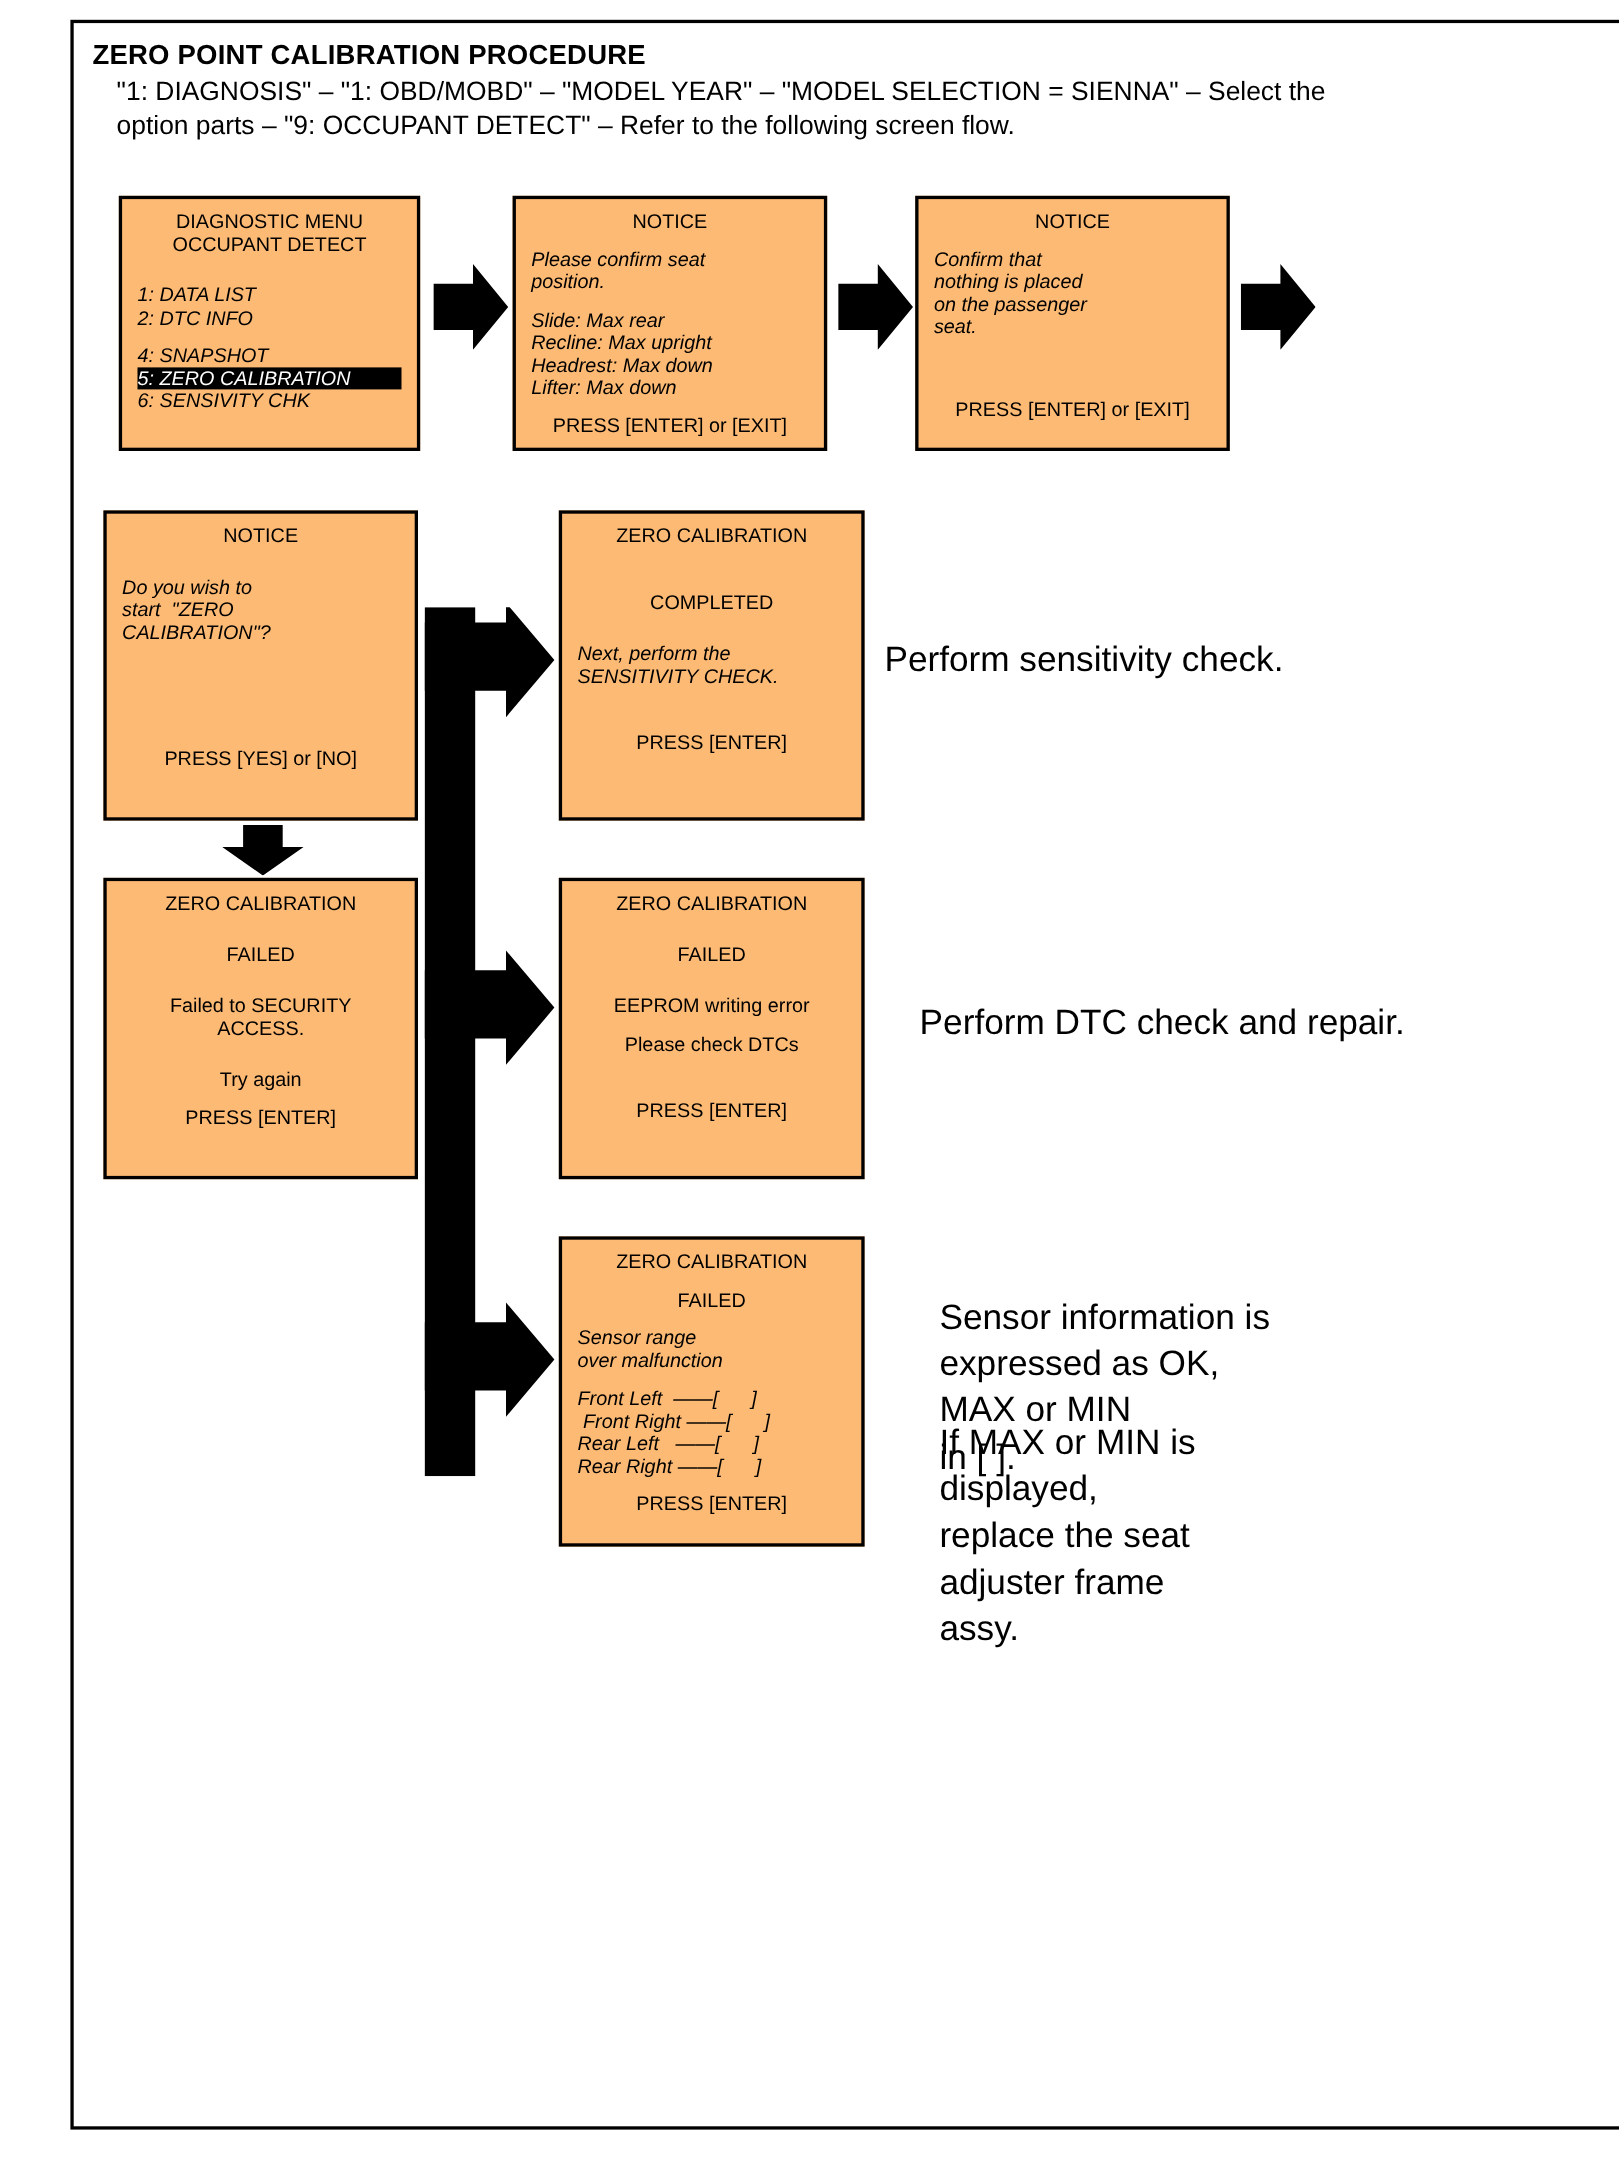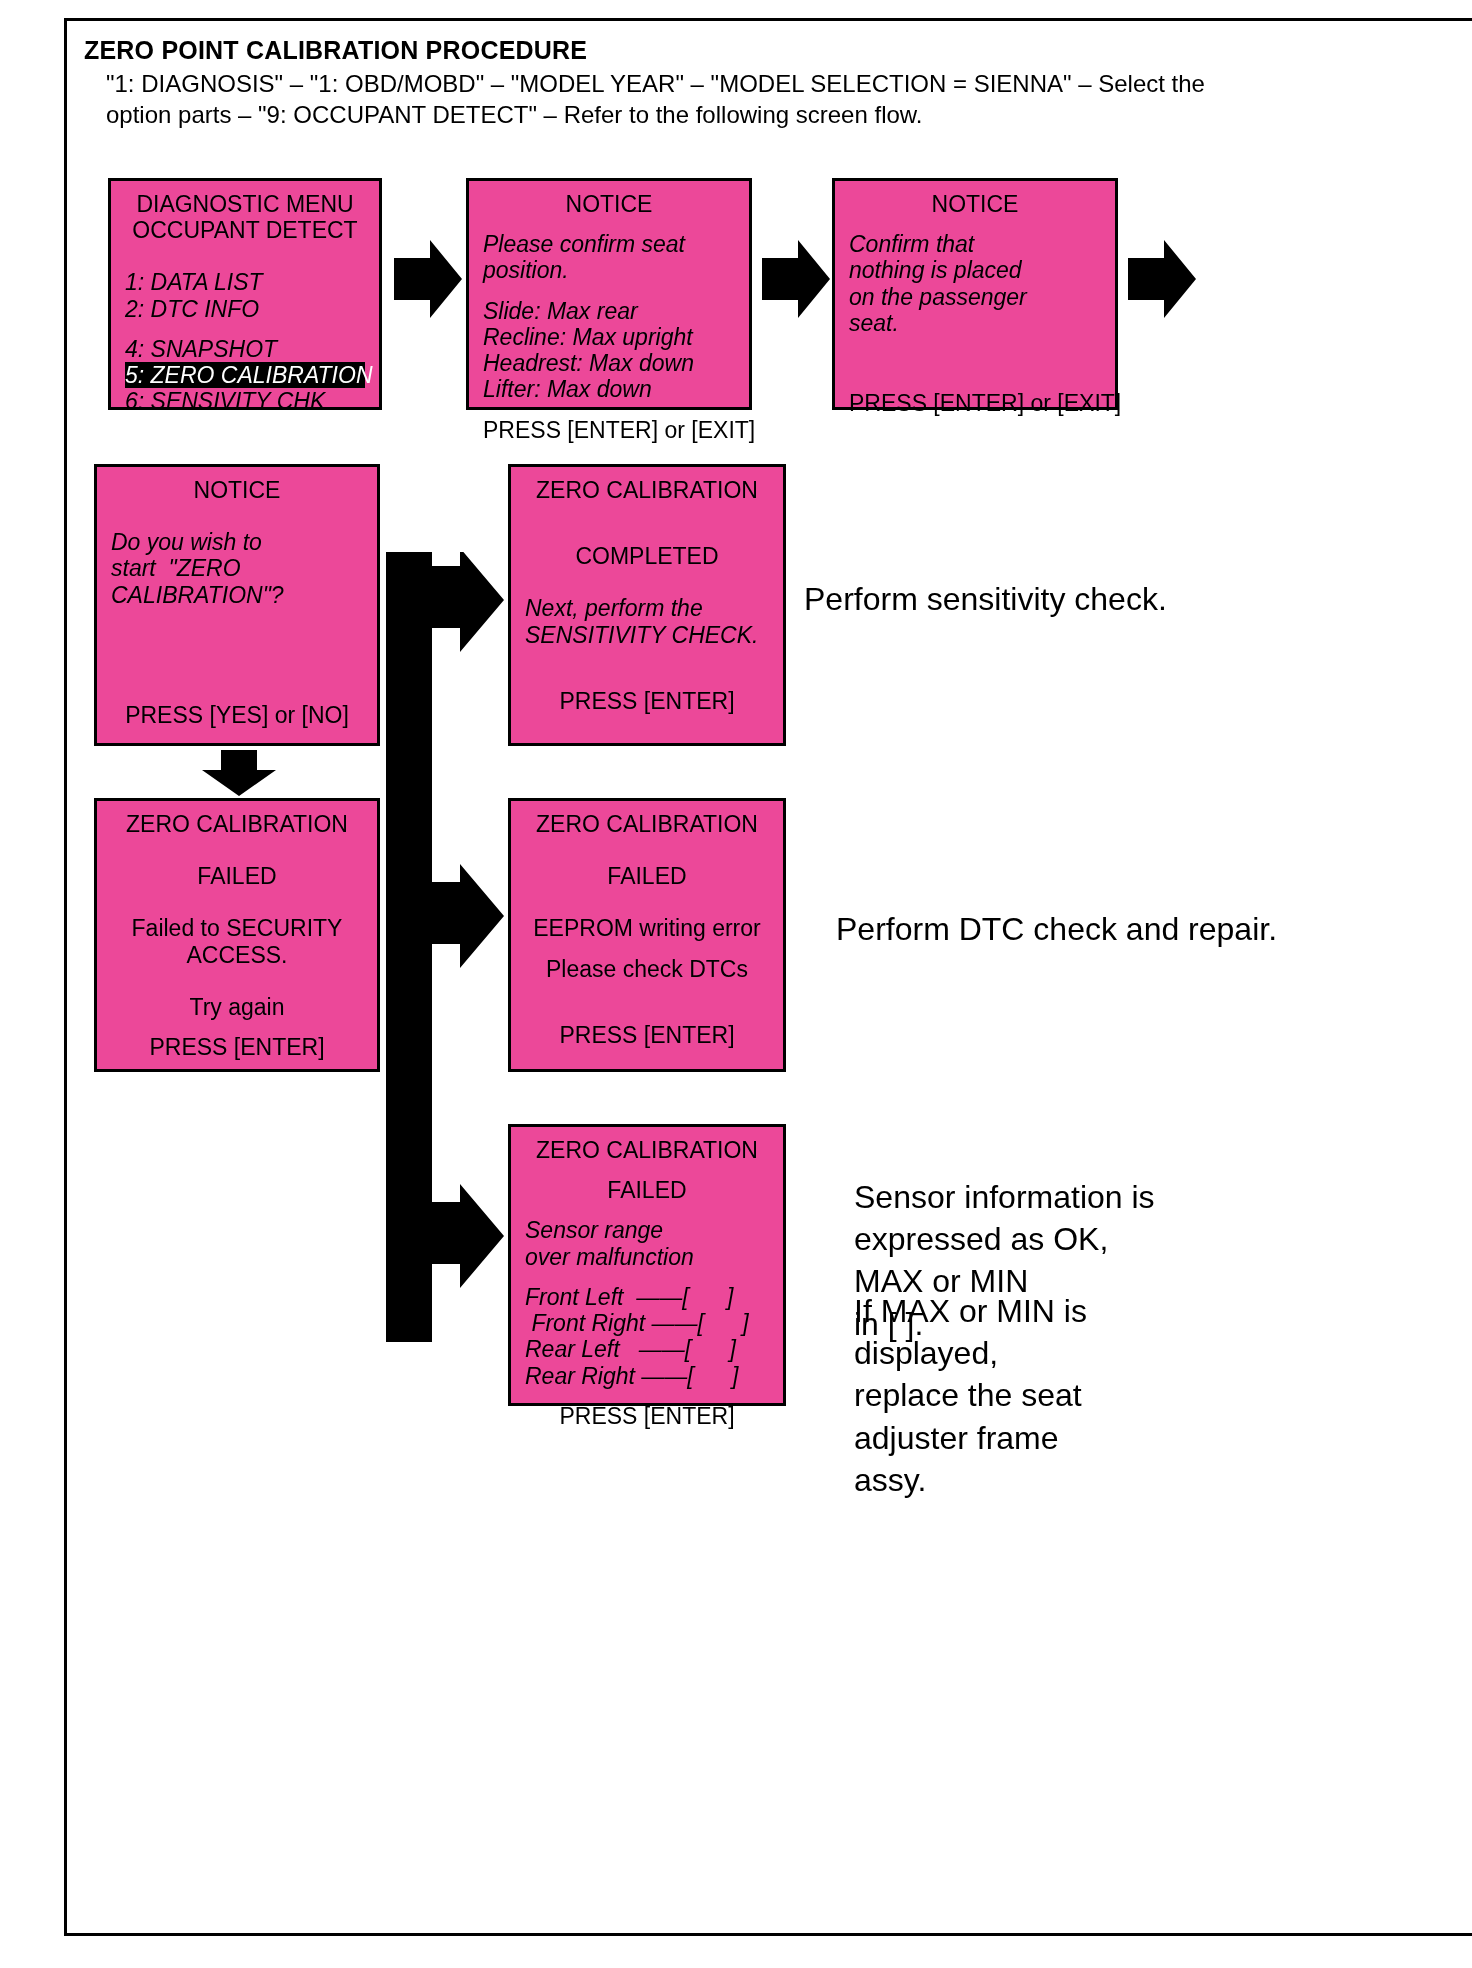--- a/index.html
+++ b/index.html
@@ -51,22 +51,22 @@
     white-space: nowrap;
   }
   .proc-line.l1 { left: 64px; top: 70px; }
   .proc-line.l2 { left: 64px; top: 101px; }
 
   
   .screen {
     position: absolute;
     border: 3px solid #000;
     box-sizing: border-box;
-    background: #ec4899;
-    font-size: 23px;
+    background: #fdba74;
+    font-size: 18px;
     line-height: 1.14;
   }
   .screen .ln {
     white-space: pre;
   }
   .ctr  { text-align: center; }
   .lft  { text-align: left; font-style: italic; }
   .gap-s { height: 14px; }
   .gap-m { height: 26px; }
   .gap-l { height: 40px; }

